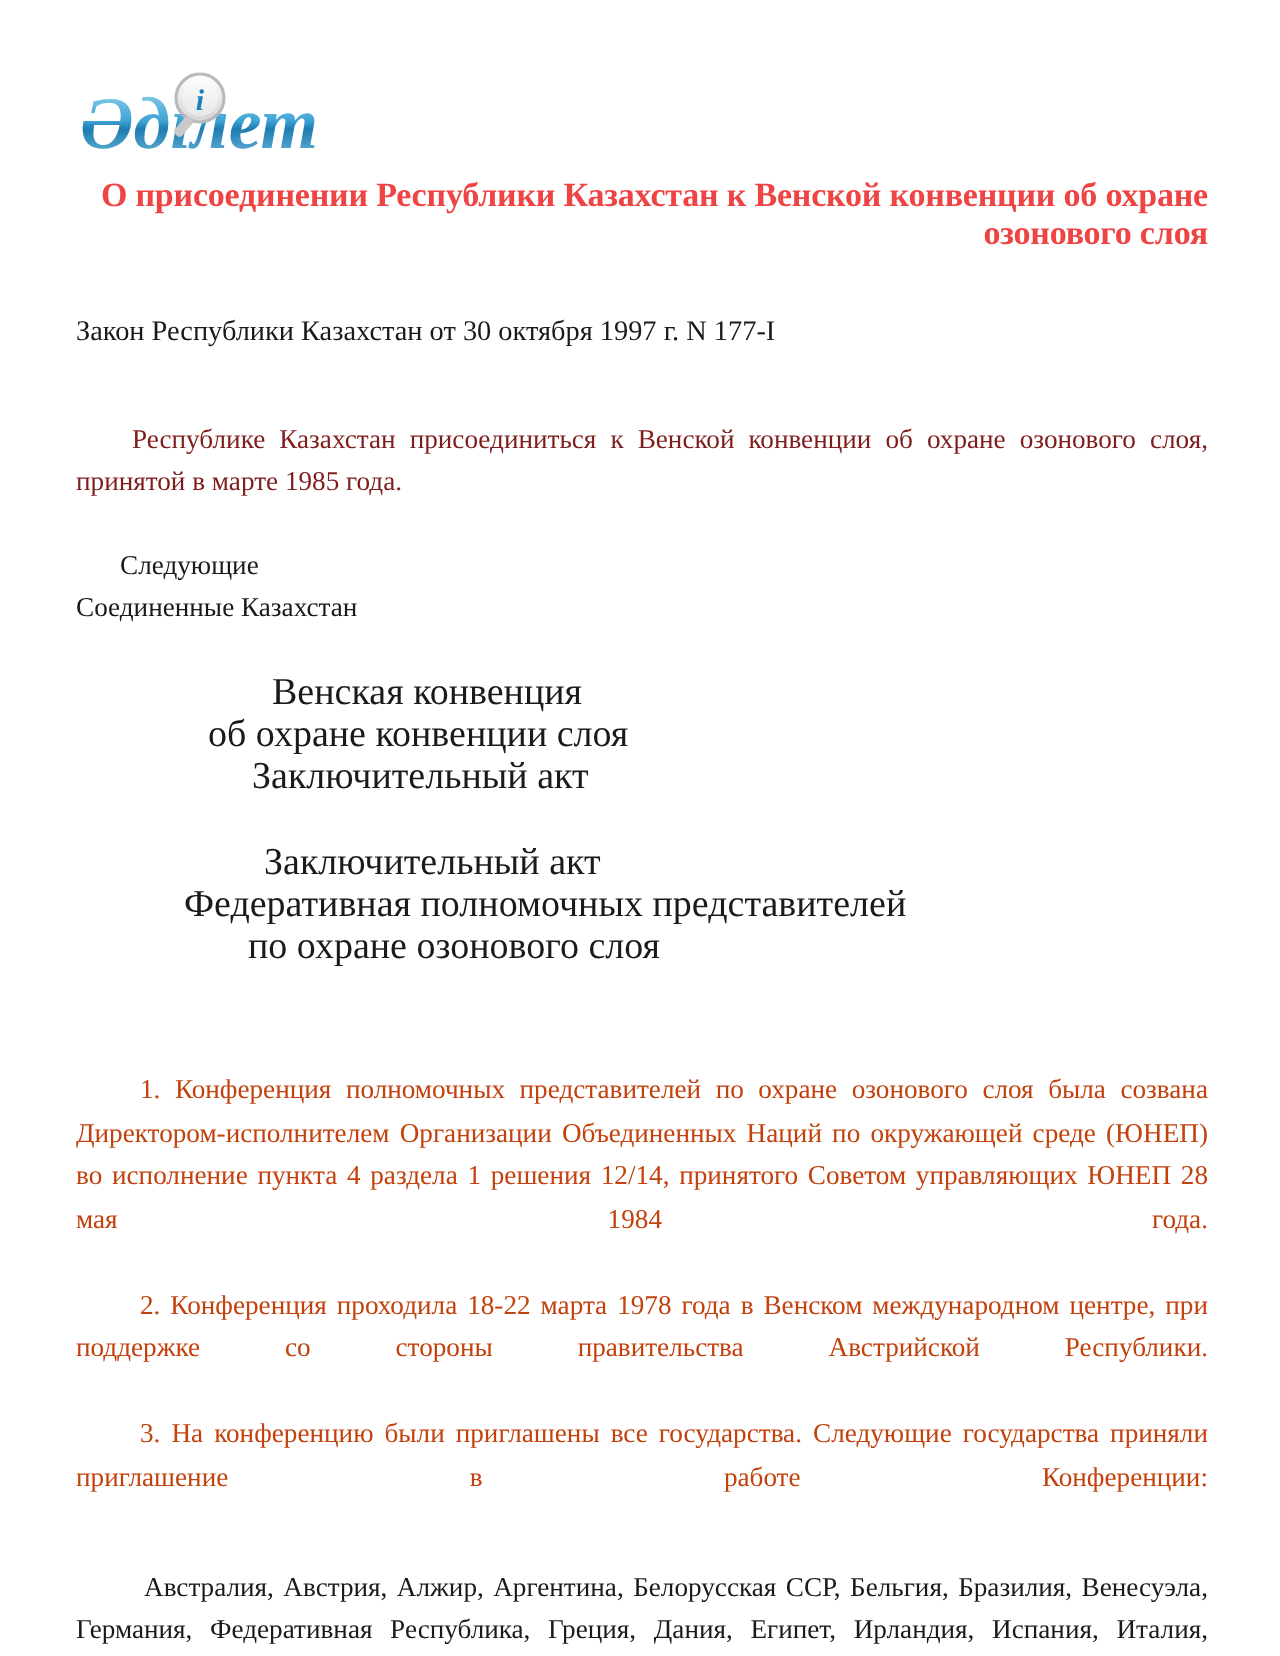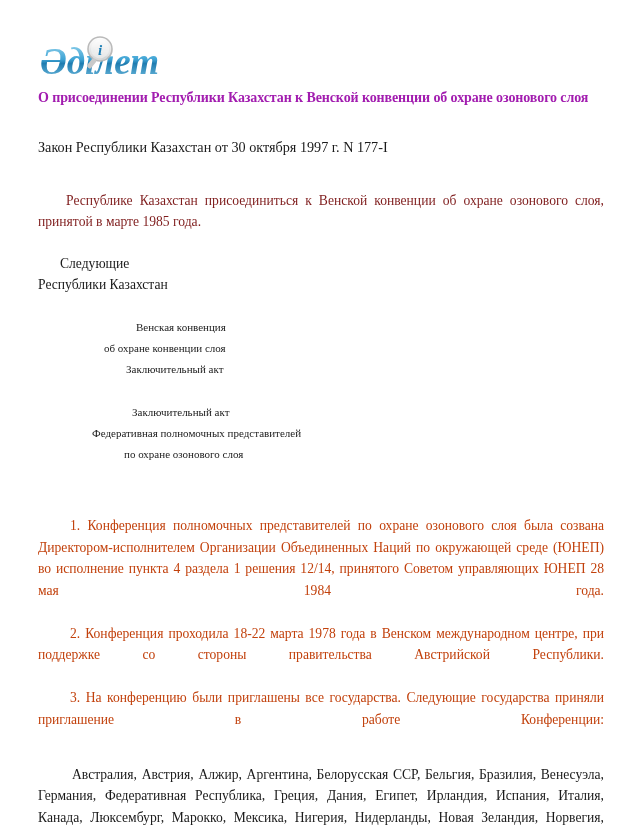--- a/index.html
+++ b/index.html
@@ -39,26 +39,26 @@
   
   .doc {
     position: absolute;
     left: 38px;
     top: 88px;
     width: 566px;
   }
 
   .doc-title {
     font-weight: bold;
-    font-size: 14px;
+    font-size: 17px;
     line-height: 19px;
     letter-spacing: -0.1px;
     margin: 0 0 0 0;
-    text-align: left;
-    color: #a21caf;
+    text-align: right;
+    color: #ef4444;
   }
 
   .law-ref {
     font-size: 14.2px;
     line-height: 20px;
     margin: 30px 0 0 0;
     color: #1a1a1a;
   }
 
   .body-para {
@@ -77,21 +77,21 @@
 
   .block-sign {
     font-size: 13.6px;
     line-height: 20.5px;
     margin: 0;
     color: #1a1a1a;
   }
   .block-sign .indent-1 { padding-left: 22px; display: block; }
 
   .center-block {
-    font-size: 11px;
+    font-size: 19px;
     line-height: 21px;
     margin: 0;
     color: #1a1a1a;
   }
   .center-block span { display: block; }
   .cb-1 { padding-left: 98px; }
   .cb-2 { padding-left: 66px; }
   .cb-3 { padding-left: 88px; }
 
   .cb2-1 { padding-left: 94px; }
@@ -165,21 +165,21 @@
     <p class="law-ref">Закон Республики Казахстан от 30 октября 1997 г. N 177-I</p>
 
     <div class="spacer-lg"></div>
 
     <p class="body-para">Республике Казахстан присоединиться к Венской конвенции об охране озонового слоя, принятой в марте 1985 года.</p>
 
     <div class="spacer-md"></div>
 
     <p class="block-sign">
       <span class="indent-1">Следующие</span>
-      <span>Республики Казахстан</span>
+      <span>Соединенные Казахстан</span>
     </p>
 
     <div class="spacer-md"></div>
 
     <p class="center-block">
       <span class="cb-1">Венская конвенция</span>
       <span class="cb-2">об охране конвенции слоя</span>
       <span class="cb-3">Заключительный акт</span>
     </p>
 

